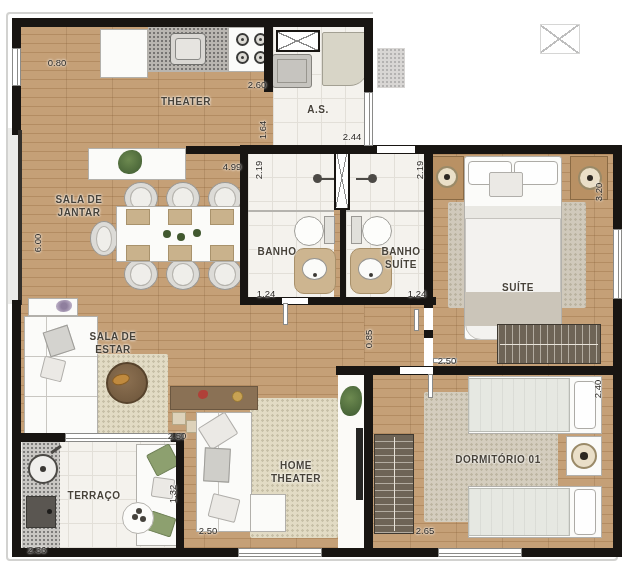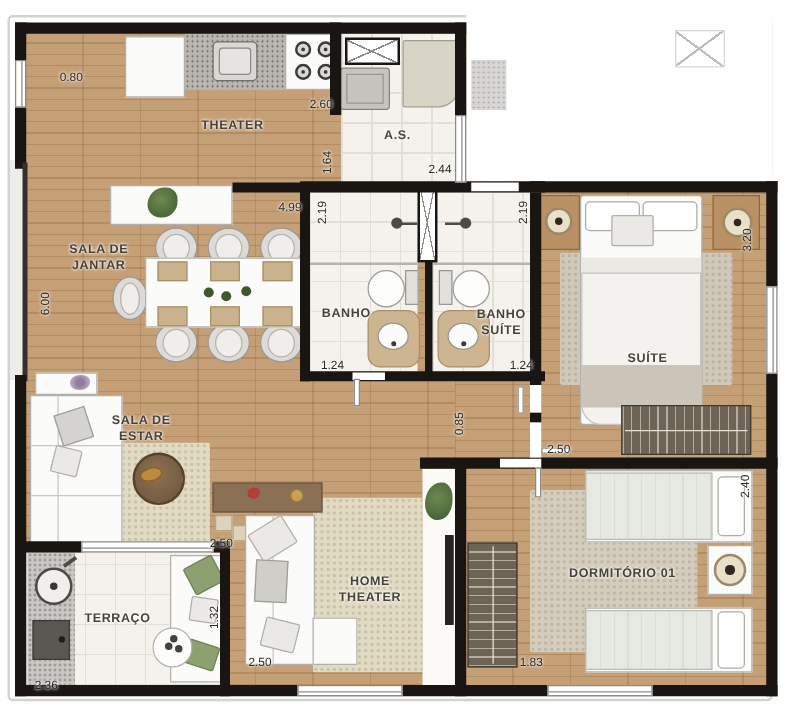--- a/index.html
+++ b/index.html
@@ -298,18 +298,18 @@
   <div class="dim" style="left:232px;top:166px">4.99</div>
   <div class="dim v" style="left:258px;top:170px">2.19</div>
   <div class="dim v" style="left:419px;top:170px">2.19</div>
   <div class="dim v" style="left:37px;top:243px">6.00</div>
   <div class="dim" style="left:266px;top:293px">1.24</div>
   <div class="dim" style="left:417px;top:293px">1.24</div>
   <div class="dim v" style="left:598px;top:192px">3.20</div>
   <div class="dim v" style="left:368px;top:339px">0.85</div>
   <div class="dim" style="left:447px;top:360px">2.50</div>
   <div class="dim v" style="left:597px;top:389px">2.40</div>
-  <div class="dim" style="left:425px;top:530px">1.83</div>
+  <div class="dim" style="left:425px;top:530px">2.65</div>
   <div class="dim" style="left:177px;top:435px">2.50</div>
   <div class="dim" style="left:208px;top:530px">2.50</div>
   <div class="dim" style="left:37px;top:549px">2.36</div>
   <div class="dim v" style="left:172px;top:494px">1.32</div>
 </div>
 
 </body></html>

